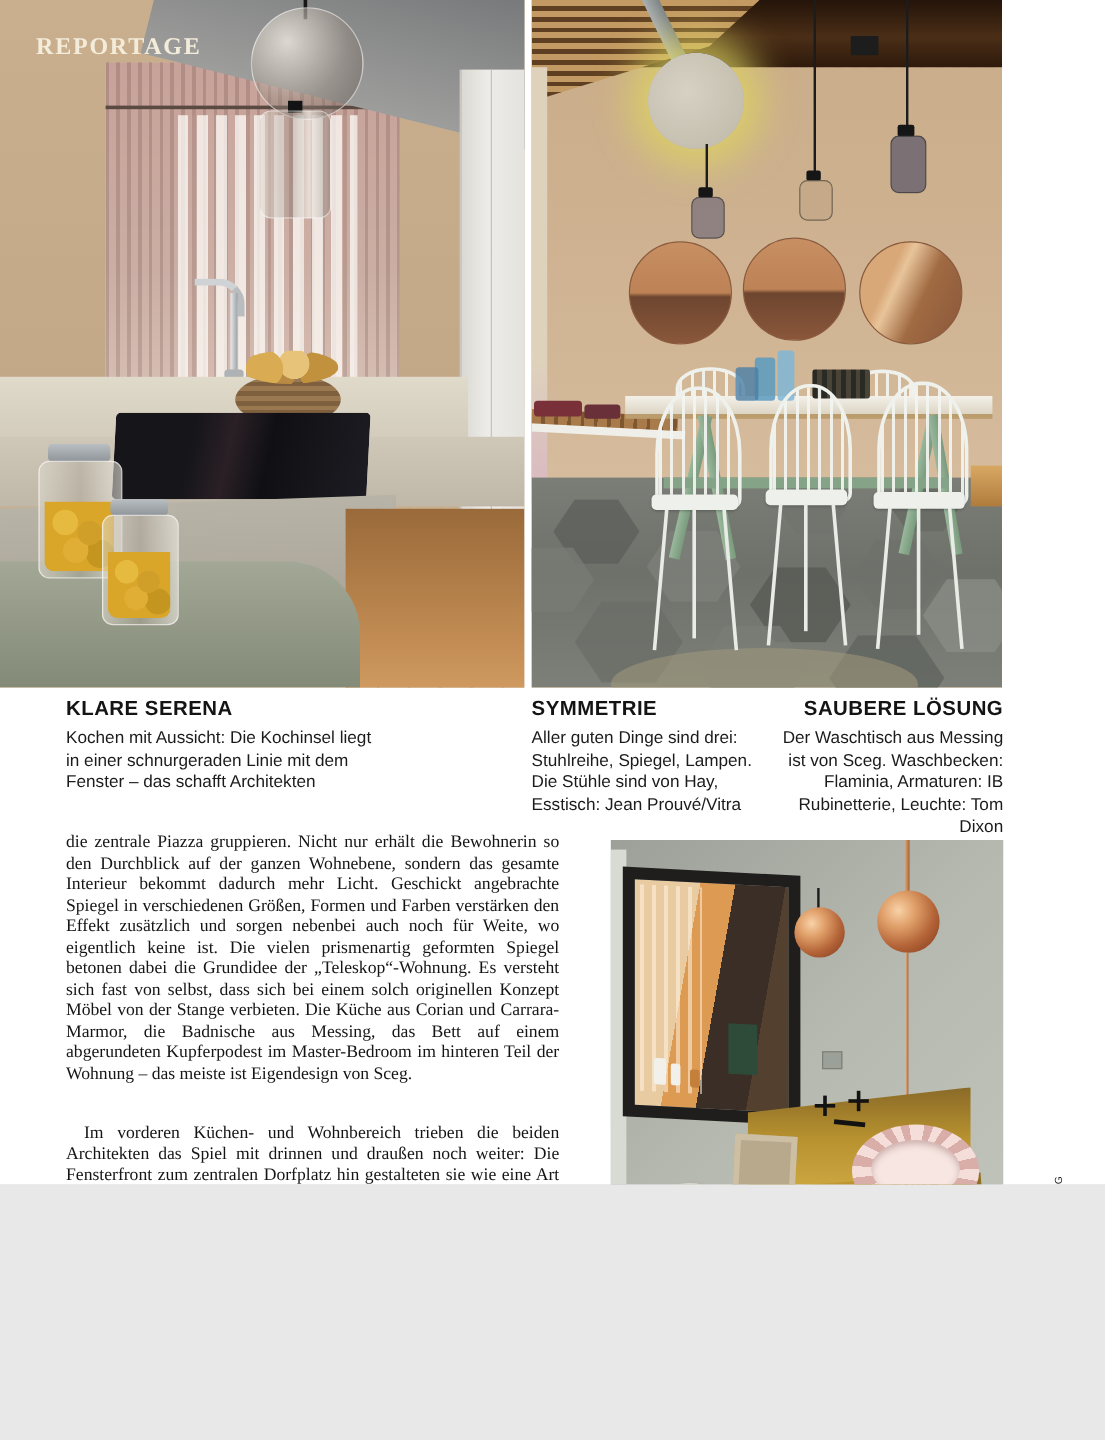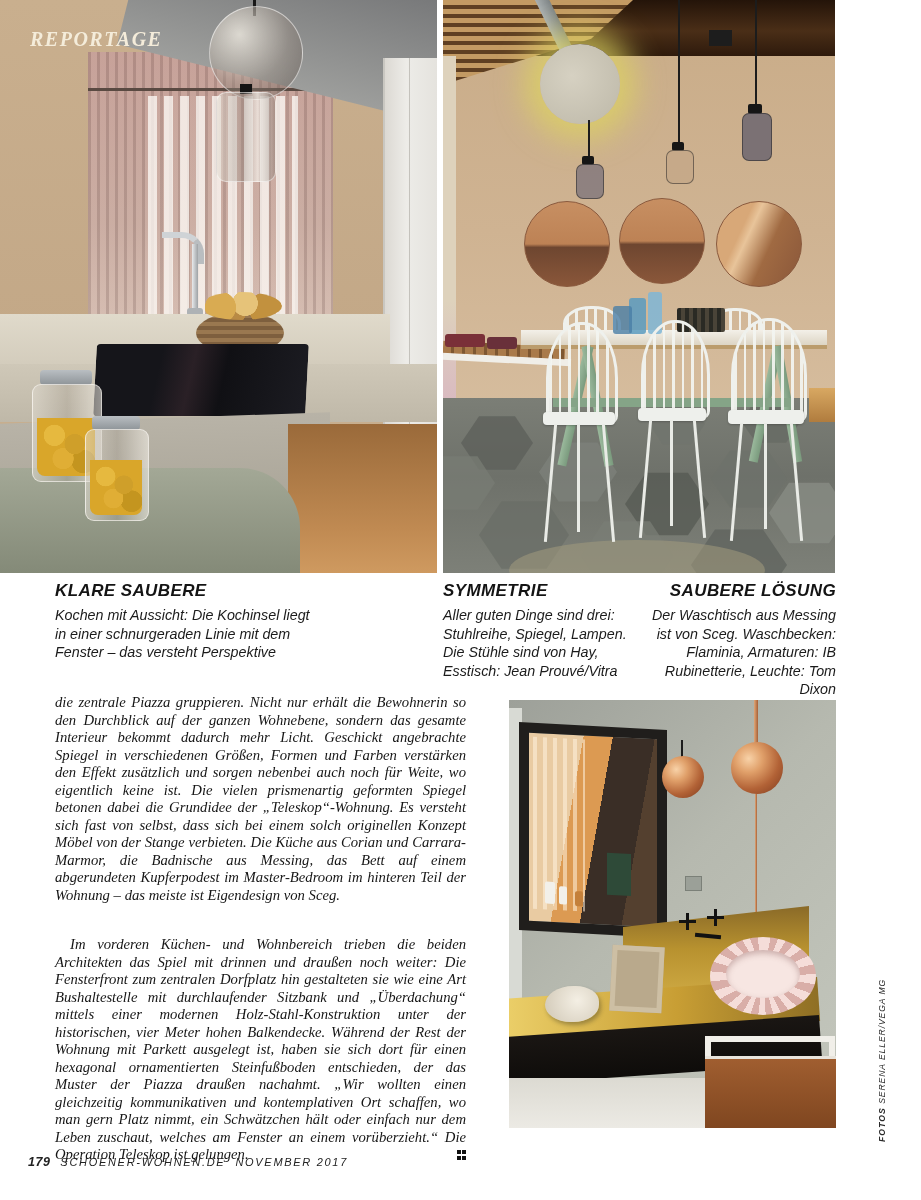--- a/index.html
+++ b/index.html
@@ -1,17 +1,17 @@
 <!DOCTYPE html>
 <html lang="de"><head>
 <meta charset="utf-8">
 <style>
   html,body{margin:0;padding:0;background:#e8e8e8;}
-  .page{position:relative;width:921px;height:1200px;background:#ffffff;overflow:hidden;
-        font-family:"Liberation Sans",sans-serif;color:#1a1a1a;font-style:italic;}
+  .page{position:relative;width:921px;height:987px;background:#ffffff;overflow:hidden;
+        font-family:"Liberation Sans",sans-serif;color:#1a1a1a;}
   .abs{position:absolute;}
 
   
   .photo{position:absolute;overflow:hidden;background:#c7ae8e;}
   .photo-kitchen{left:0;top:0;width:437px;height:573px;}
   .photo-dining{left:443px;top:0;width:392px;height:573px;}
   .photo-bath{left:509px;top:700px;width:327px;height:428px;background:#b4b7ad;}
 
   .kicker{position:absolute;left:30px;top:28px;font-family:"Liberation Serif",serif;
           font-weight:bold;font-size:20px;letter-spacing:1.5px;color:#f4ecda;}
@@ -264,22 +264,22 @@
     <div class="abs chair-leg" style="left:227px;top:420px;height:106px;"></div>
 
     <div class="abs chair-back" style="left:288px;top:318px;width:70px;height:98px;"></div>
     <div class="abs chair-seat" style="left:285px;top:410px;width:76px;height:14px;"></div>
     <div class="abs chair-leg" style="left:292px;top:423px;height:118px;transform:rotate(5deg);"></div>
     <div class="abs chair-leg" style="left:352px;top:423px;height:118px;transform:rotate(-5deg);"></div>
     <div class="abs chair-leg" style="left:321px;top:423px;height:106px;"></div>
   </div>
 
   <div class="caption cap-1">
-    <h3>KLARE SAUBERE</h3>
-    <p>Kochen mit Aussicht: Die Kochinsel liegt in einer schnurgeraden Linie mit dem Fenster – das versteht Perspektive</p>
+    <h3>KLARE SERENA</h3>
+    <p>Kochen mit Aussicht: Die Kochinsel liegt in einer schnurgeraden Linie mit dem Fenster – das schafft Architekten</p>
   </div>
   <div class="caption cap-2">
     <h3>SYMMETRIE</h3>
     <p>Aller guten Dinge sind drei: Stuhlreihe, Spiegel, Lampen. Die Stühle sind von Hay, Esstisch: Jean Prouvé/Vitra</p>
   </div>
   <div class="caption cap-3">
     <h3>SAUBERE LÖSUNG</h3>
     <p>Der Waschtisch aus Messing ist von Sceg. Waschbecken: Flaminia, Armaturen: IB Rubinetterie, Leuchte: Tom Dixon</p>
   </div>
 

